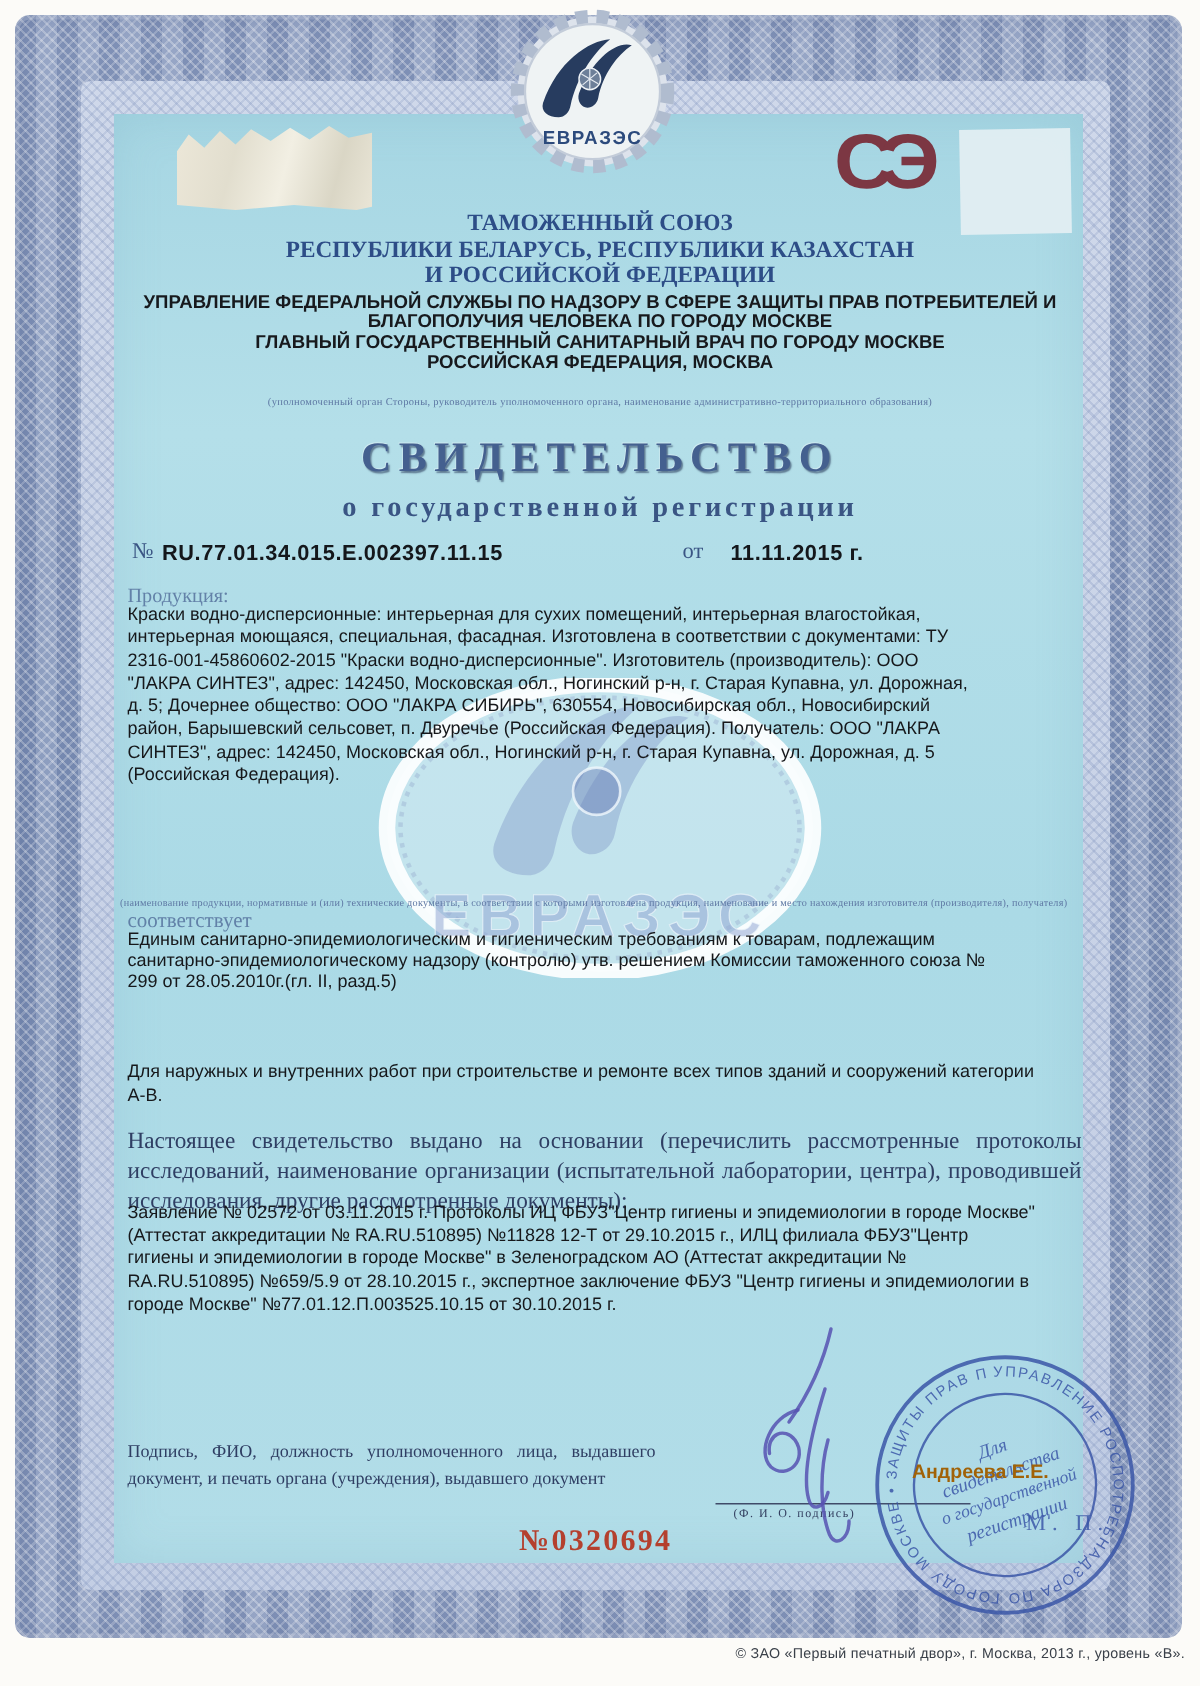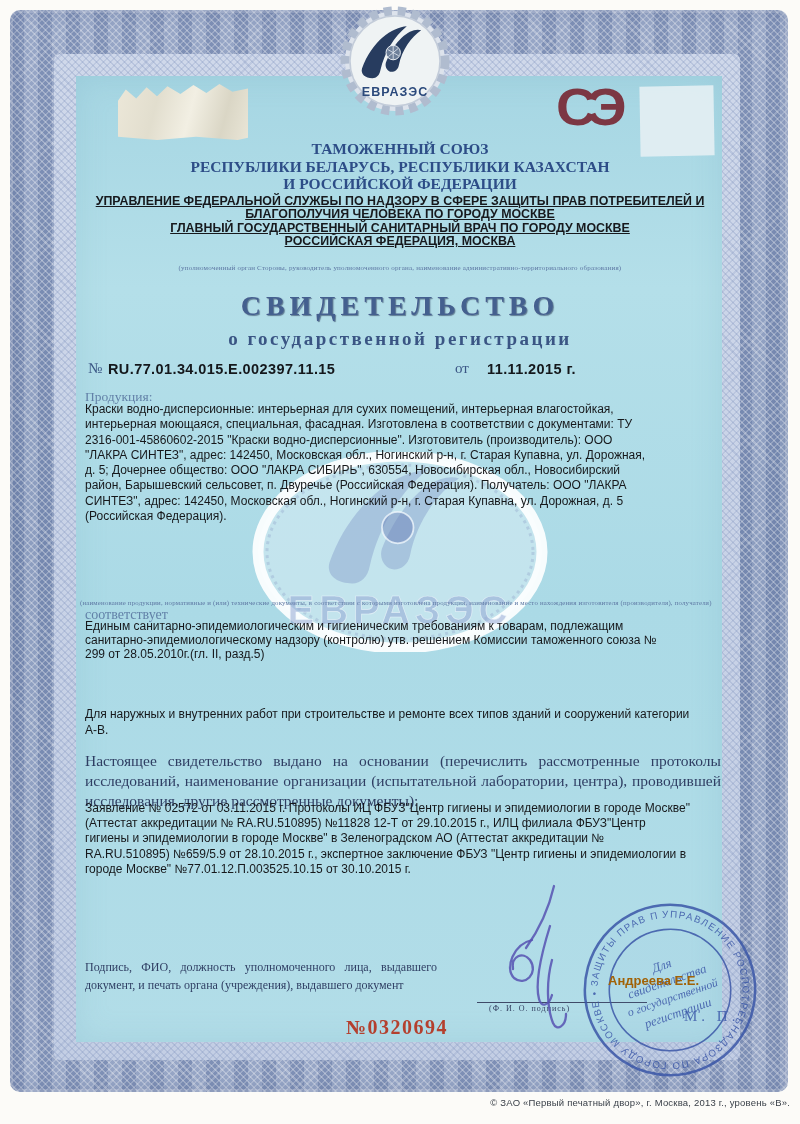--- a/index.html
+++ b/index.html
@@ -19,21 +19,21 @@
       repeating-linear-gradient(-45deg, rgba(120,140,185,.2) 0 1.5px, rgba(255,255,255,0) 1.5px 5px),
       linear-gradient(180deg,#cfd8ea,#c3cee4);}
   .content-bg{position:absolute;left:76px;top:76px;width:646px;height:966px;
     background:linear-gradient(180deg,#a6d6e3 0%,#b4dfe9 22%,#abdae6 55%,#b2dde8 100%);
     box-shadow:inset 0 0 30px rgba(120,170,190,.25);}
   
   .abs{position:absolute;}
   .ser{font-family:"Liberation Serif","DejaVu Serif",serif;}
   .center{text-align:center;}
   .union-line{color:#2d4d87;font-weight:bold;font-size:15.5px;line-height:17.5px;}
-  .agency-line{color:#17191d;font-weight:bold;font-size:12.4px;line-height:13.4px;text-decoration:underline;}
+  .agency-line{color:#17191d;font-weight:bold;font-size:12.4px;line-height:13.4px;}
   .tiny-caption{color:#5d77a3;font-size:7px;letter-spacing:.2px;font-family:"Liberation Serif",serif;}
   .doc-title{color:#44608f;font-weight:bold;font-size:28px;letter-spacing:5px;
              text-shadow:1px 1px 1px rgba(25,40,75,.55), -0.5px -0.5px 0 rgba(255,255,255,.35);}
   .doc-subtitle{color:#3a5584;font-weight:bold;font-size:19px;letter-spacing:2.5px;}
   .form-label{color:rgba(77,104,150,.78);font-size:13.5px;}
   .fill-sans{color:#16181b;font-size:12px;line-height:15.3px;}
   .form-serif{color:#2f3e63;font-size:15.5px;text-align:justify;}
   .num-sans{color:#14171b;font-weight:bold;font-size:14.5px;letter-spacing:.4px;}
   .serial{color:#b4402e;font-weight:bold;font-size:20px;letter-spacing:1.5px;}
   .footer{color:#3a4049;font-size:9.5px;letter-spacing:.2px;}

